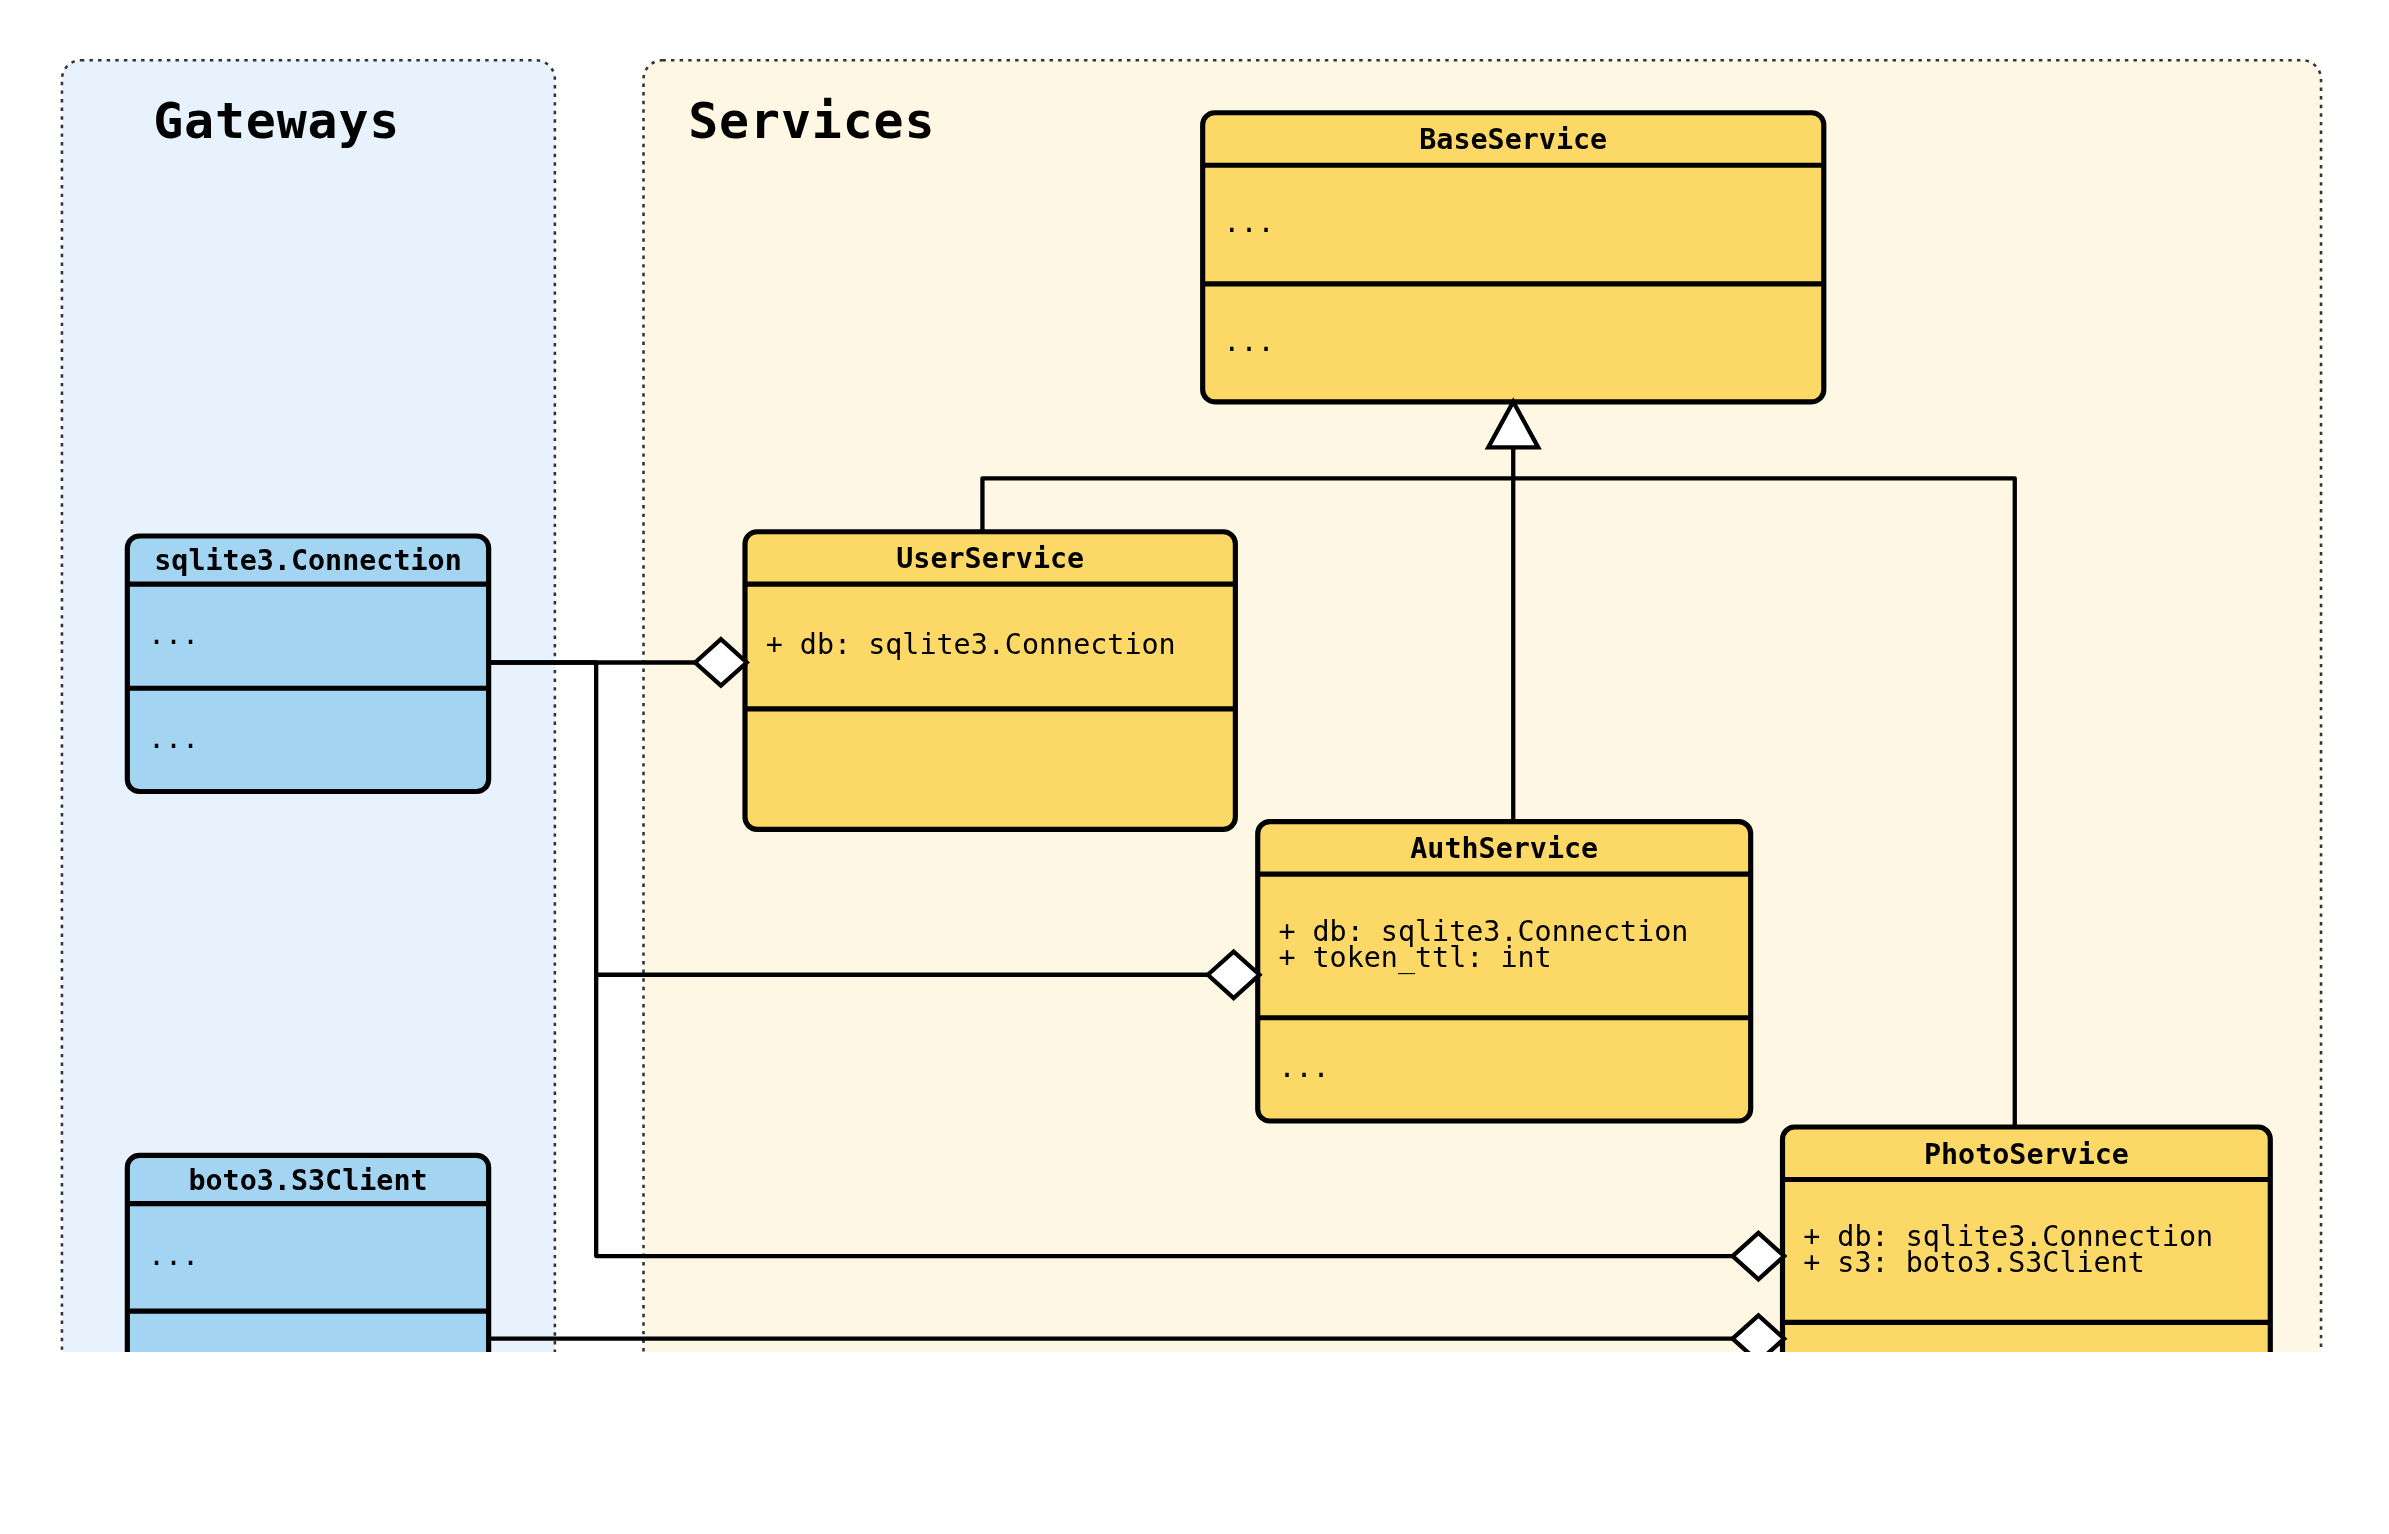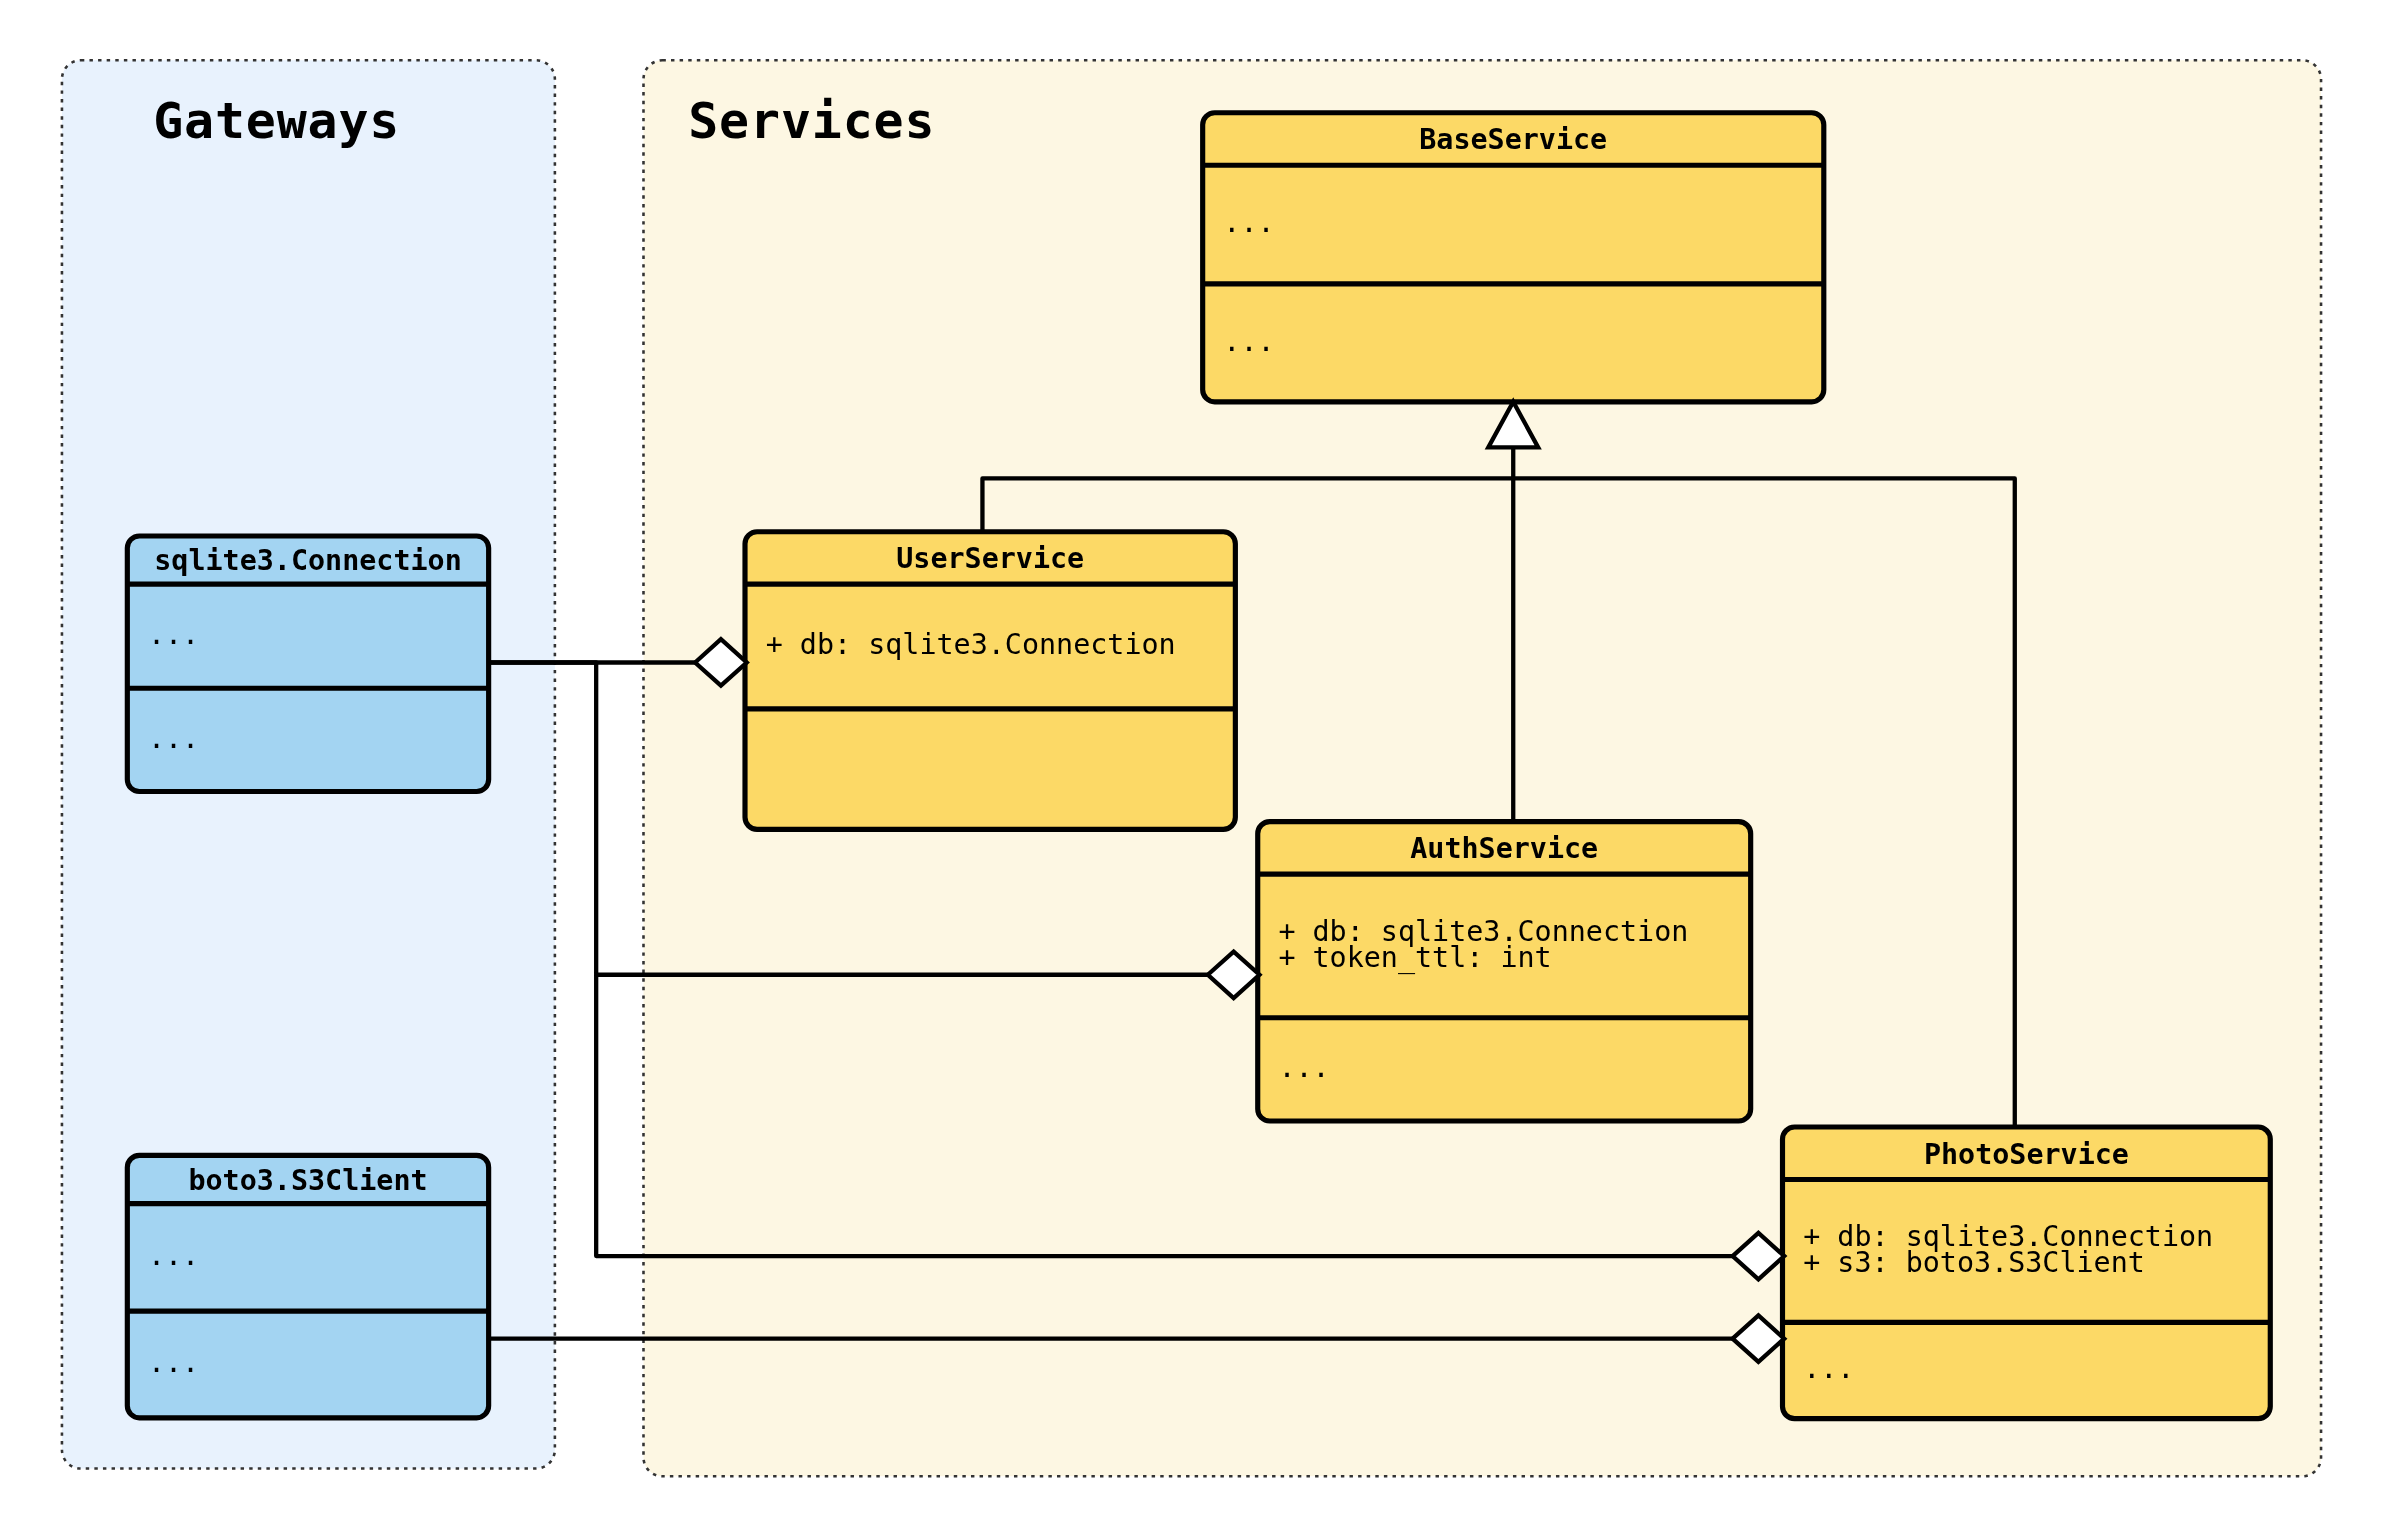--- a/index.html
+++ b/index.html
@@ -6,21 +6,21 @@
     margin: 0;
     padding: 0;
     background: #ffffff;
   }
   body {
     font-family: "DejaVu Sans Mono", "Liberation Mono", monospace;
   }
   #canvas {
     position: relative;
     width: 2389px;
-    height: 1534px;
+    height: 1352px;
     background: #ffffff;
     overflow: hidden;
   }
   svg.layer {
     position: absolute;
     top: 0;
     left: 0;
     width: 2389px;
     height: 1534px;
   }

